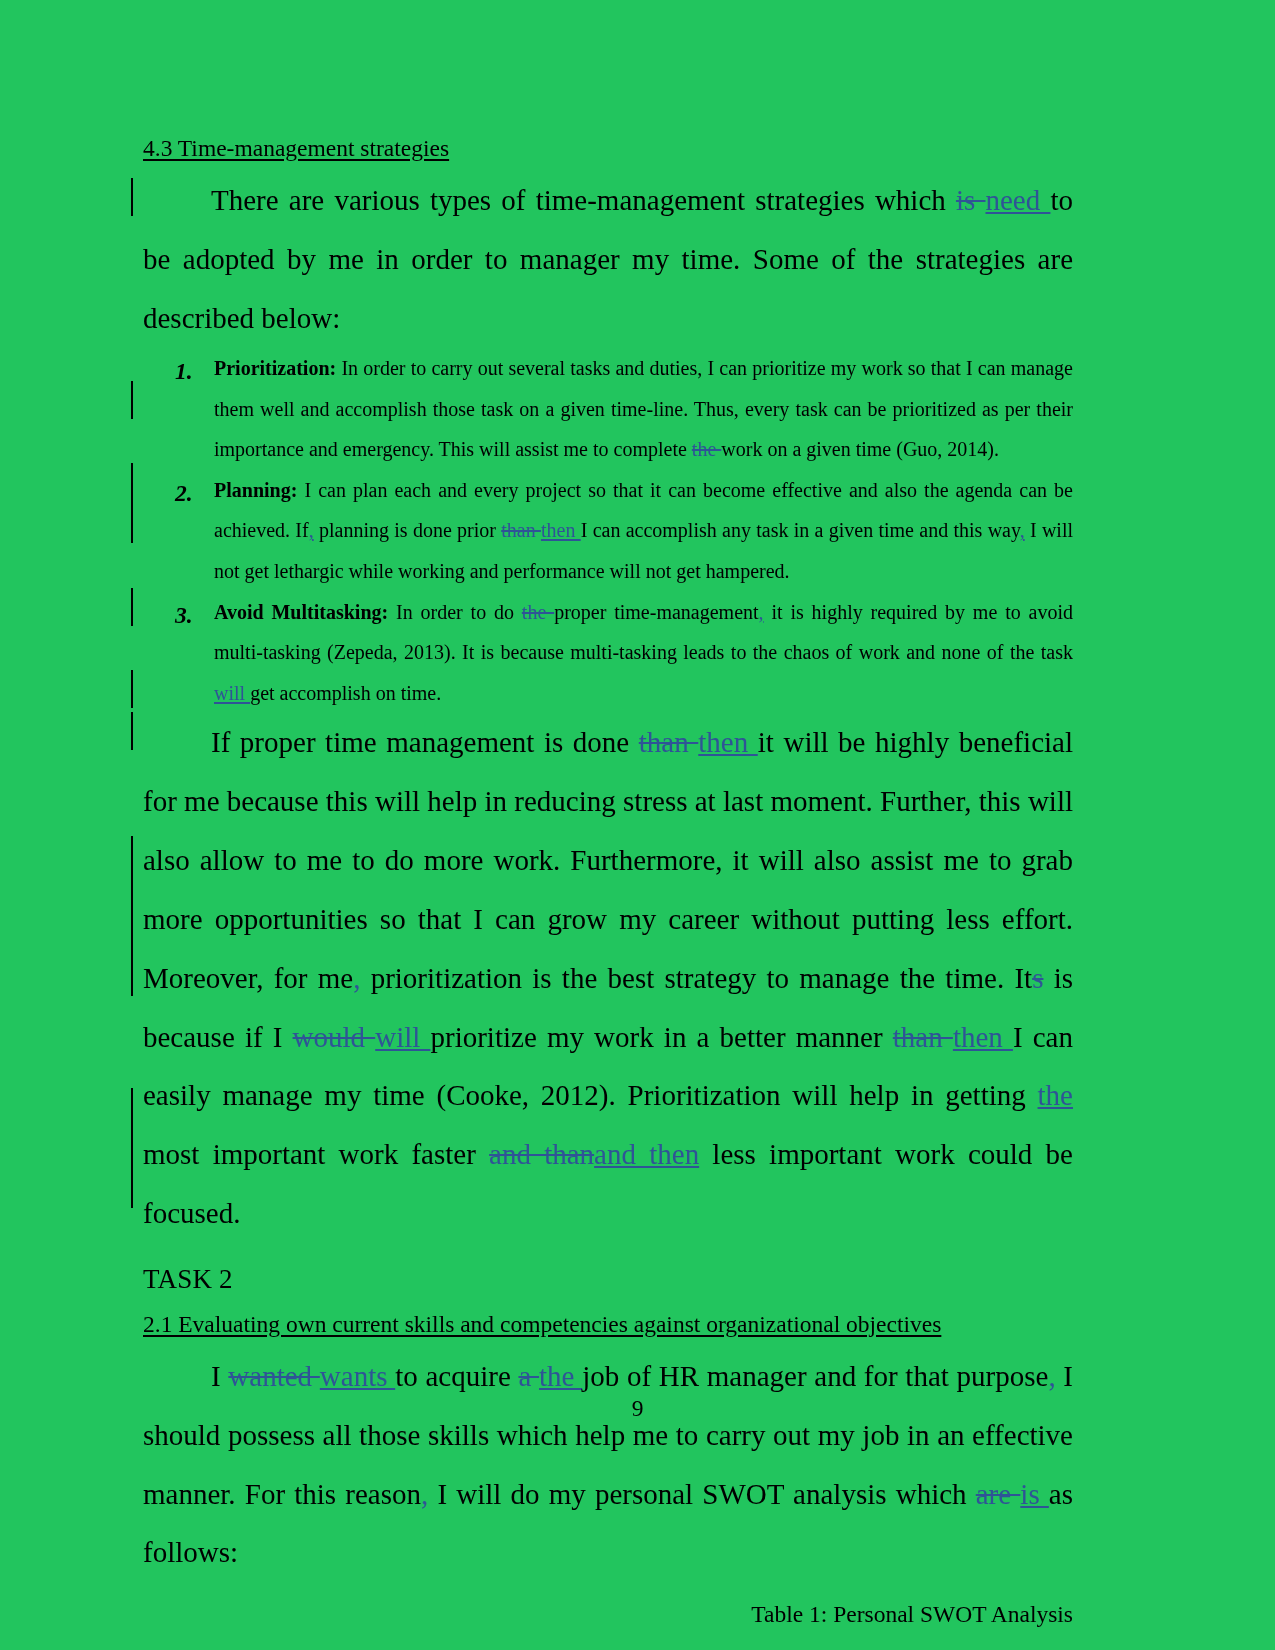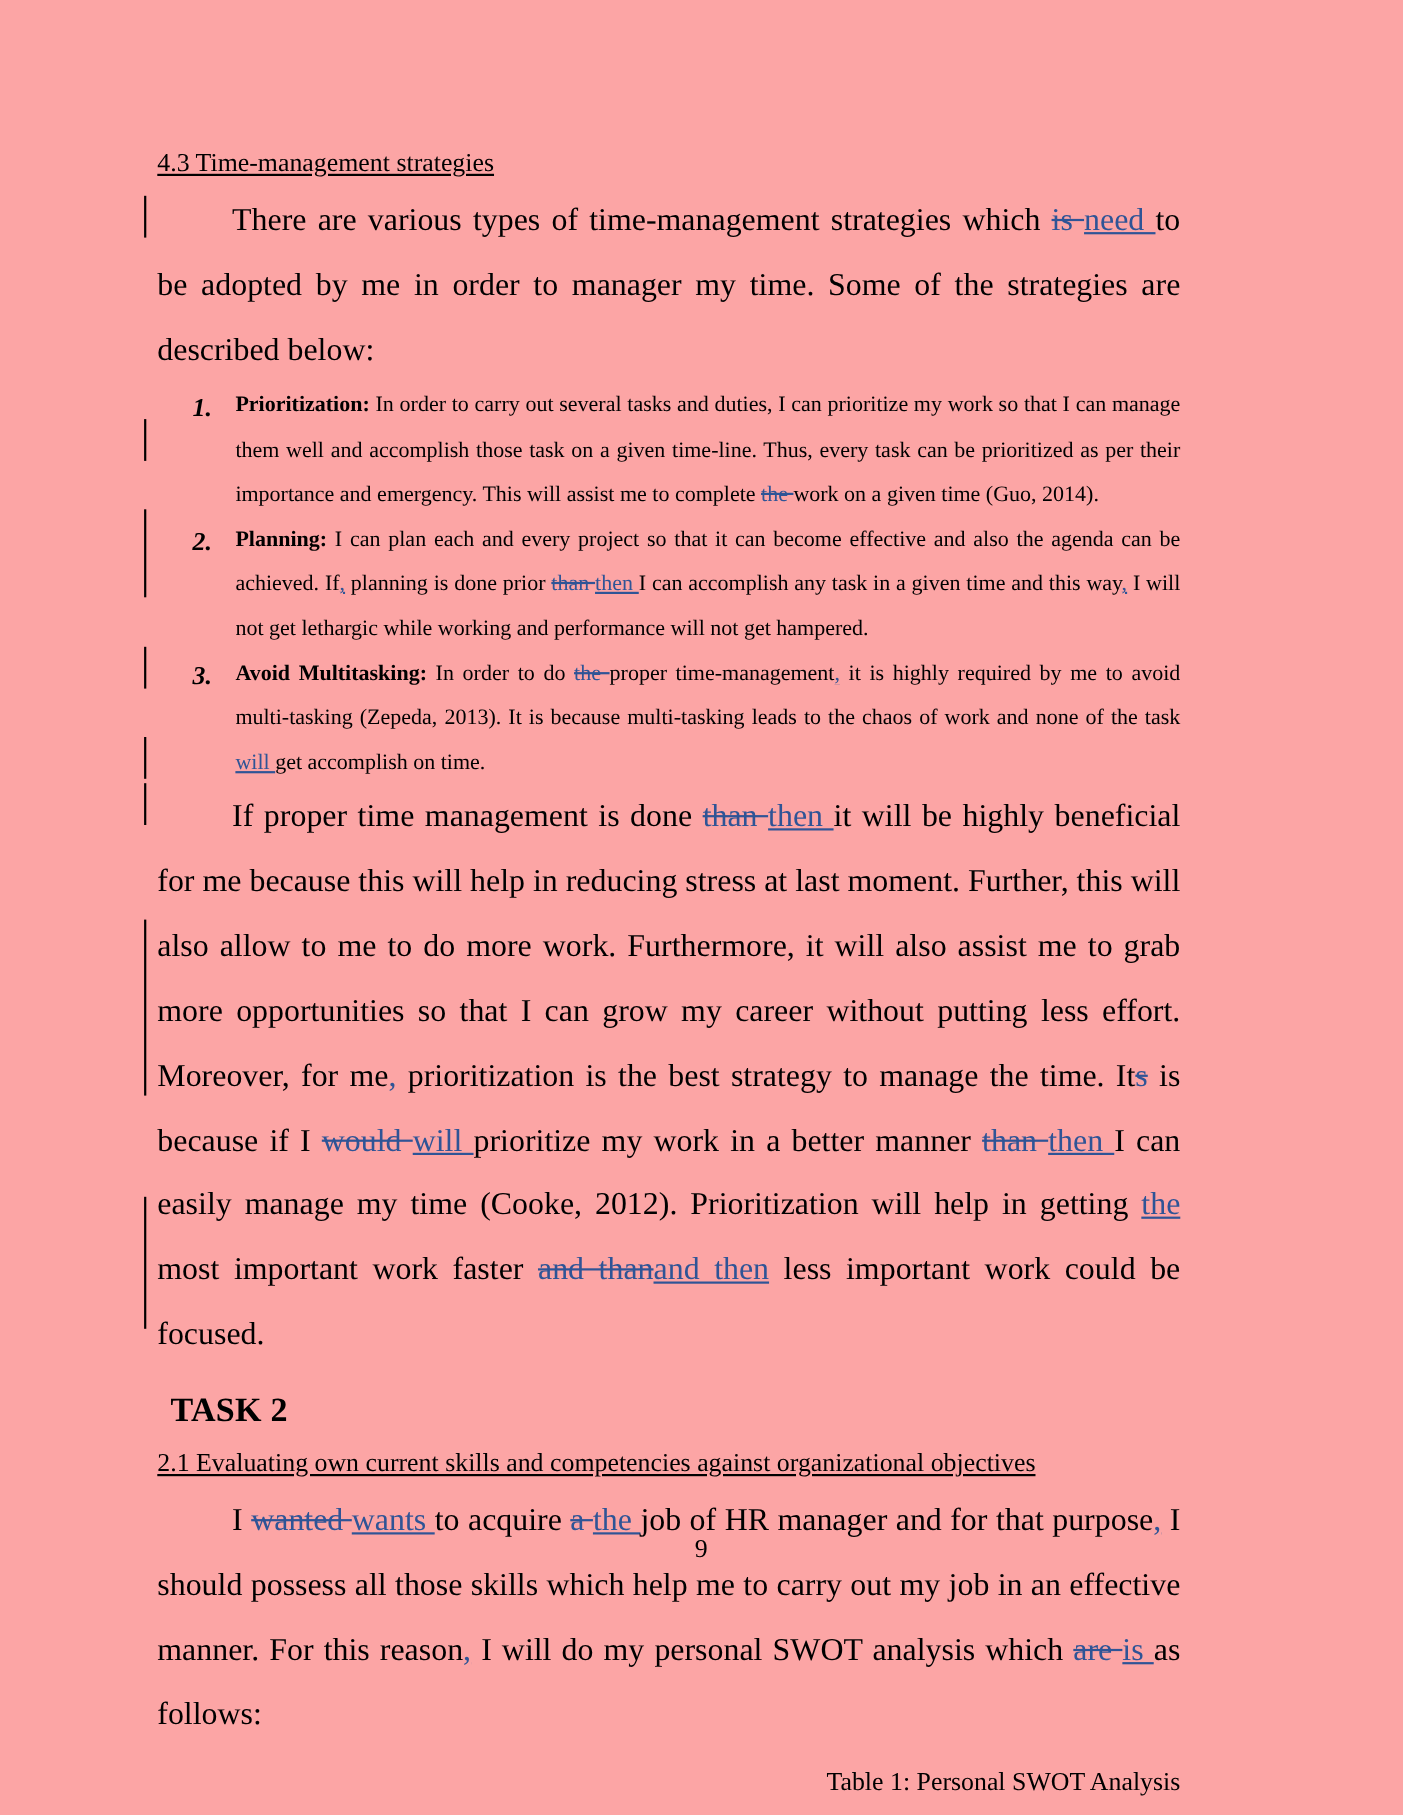--- a/index.html
+++ b/index.html
@@ -8,21 +8,21 @@
     background: #ffffff;
   }
   body {
     font-family: "Liberation Serif", "DejaVu Serif", serif;
     color: #000000;
   }
   .page {
     position: relative;
     width: 1275px;
     height: 1650px;
-    background: #fca5a5;
+    background: #22c55e;
     overflow: hidden;
     box-sizing: border-box;
   }
   .content {
     position: absolute;
     left: 143px;
     top: 132px;
     width: 930px;
   }
 
@@ -31,24 +31,24 @@
     font-size: 23.5px;
     line-height: 1.42;
     margin: 0 0 4px 0;
     text-decoration: underline;
     text-underline-offset: 3px;
     display: inline-block;
   }
   .h-sub-wrap { margin: 0 0 2px 0; }
 
   .h-task {
-    font-size: 31px;
-    font-weight: bold;
+    font-size: 27px;
+    font-weight: normal;
     line-height: 1.5;
-    margin: 16px 0 8px 12px;
+    margin: 16px 0 8px 0;
     letter-spacing: 0.2px;
   }
 
   p.body {
     font-size: 29px;
     line-height: 2.03;
     text-align: justify;
     text-justify: inter-word;
     margin: 0 0 0 0;
     text-indent: 68px;

